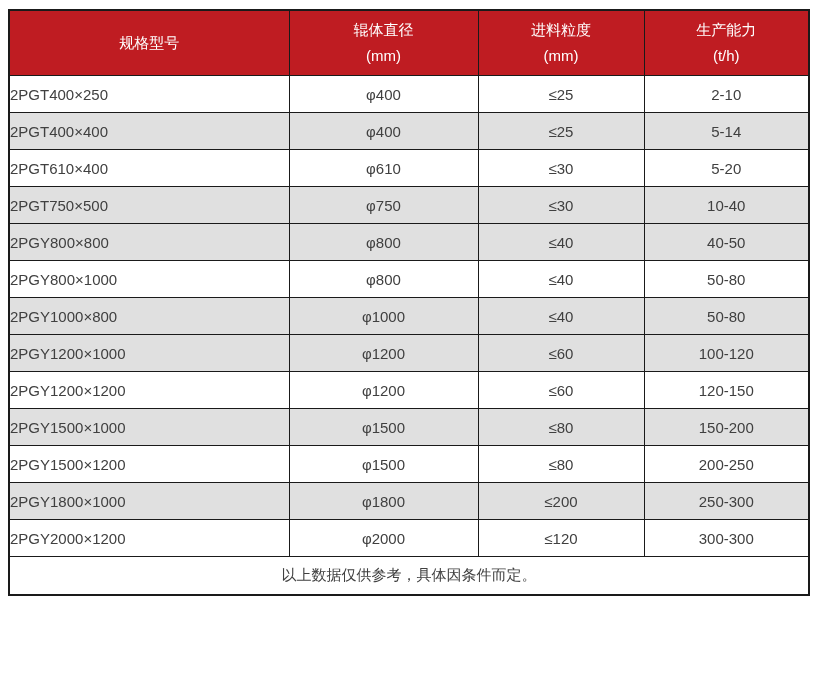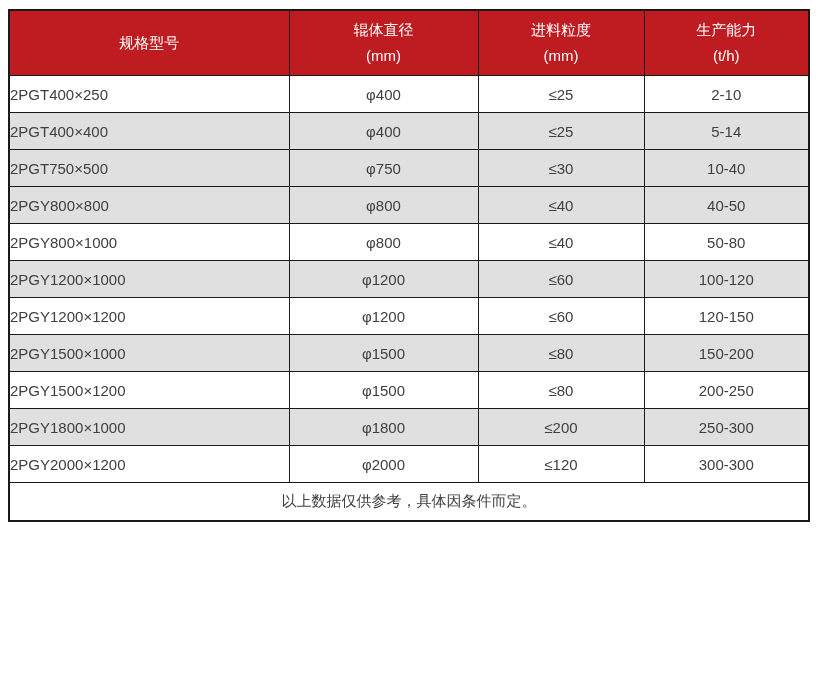--- a/index.html
+++ b/index.html
@@ -70,20 +70,26 @@
       <td>2-10</td>
     </tr>
 
     <tr class="alt">
       <td class="c-model">2PGT400×400</td>
       <td>φ400</td>
       <td>≤25</td>
       <td>5-14</td>
     </tr>
 
+    <tr>
+      <td class="c-model">2PGT610×400</td>
+      <td>φ610</td>
+      <td>≤30</td>
+      <td>5-20</td>
+    </tr>
 
     <tr class="alt">
       <td class="c-model">2PGT750×500</td>
       <td>φ750</td>
       <td>≤30</td>
       <td>10-40</td>
     </tr>
 
 
     <tr class="alt">
@@ -93,20 +99,26 @@
       <td>40-50</td>
     </tr>
 
     <tr>
       <td class="c-model">2PGY800×1000</td>
       <td>φ800</td>
       <td>≤40</td>
       <td>50-80</td>
     </tr>
 
+    <tr class="alt">
+      <td class="c-model">2PGY1000×800</td>
+      <td>φ1000</td>
+      <td>≤40</td>
+      <td>50-80</td>
+    </tr>
 
 
     <tr class="alt">
       <td class="c-model">2PGY1200×1000</td>
       <td>φ1200</td>
       <td>≤60</td>
       <td>100-120</td>
     </tr>
 
     <tr>

